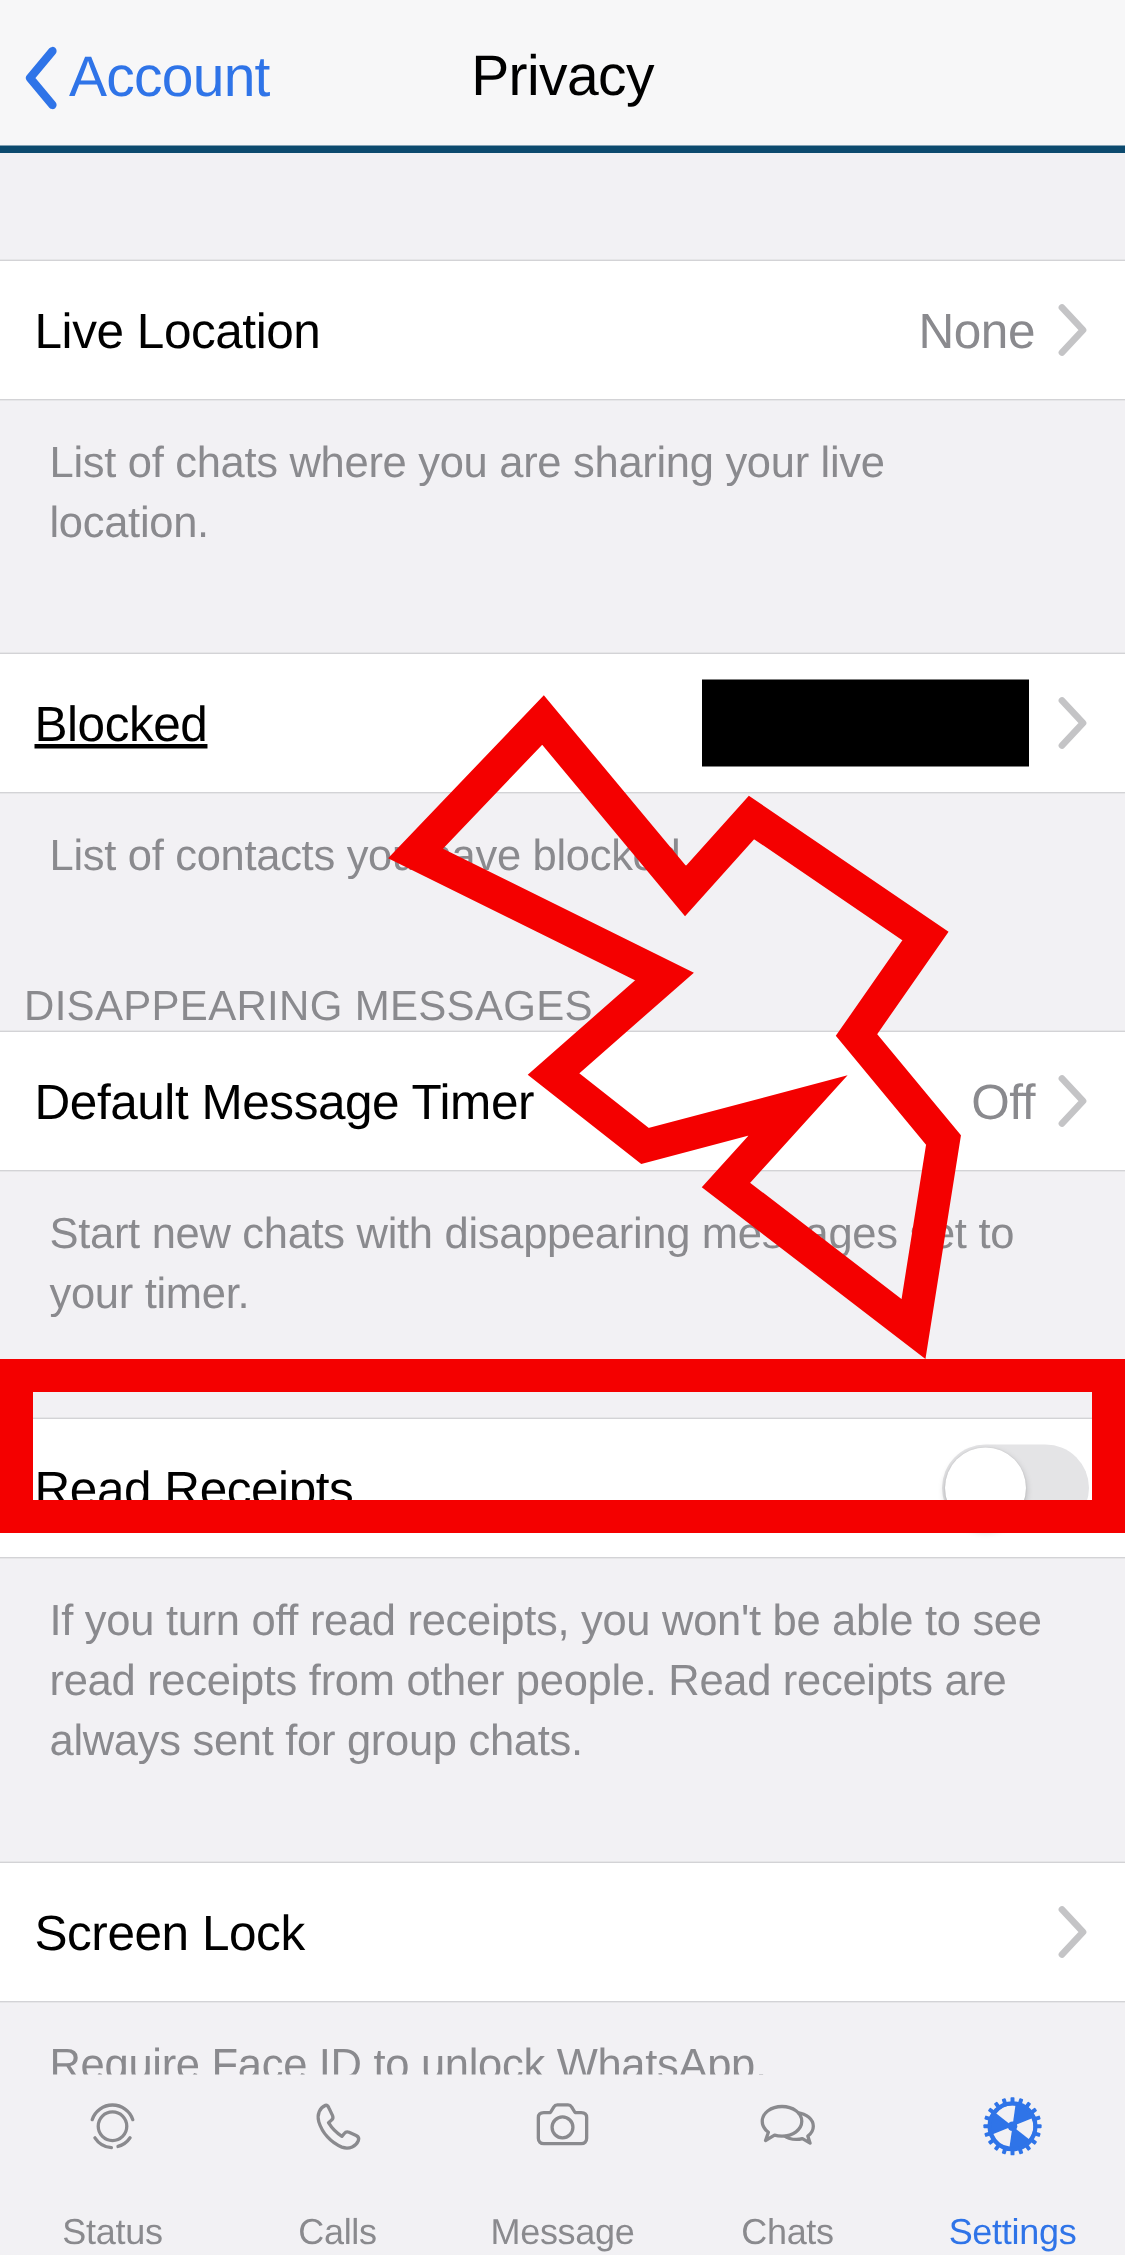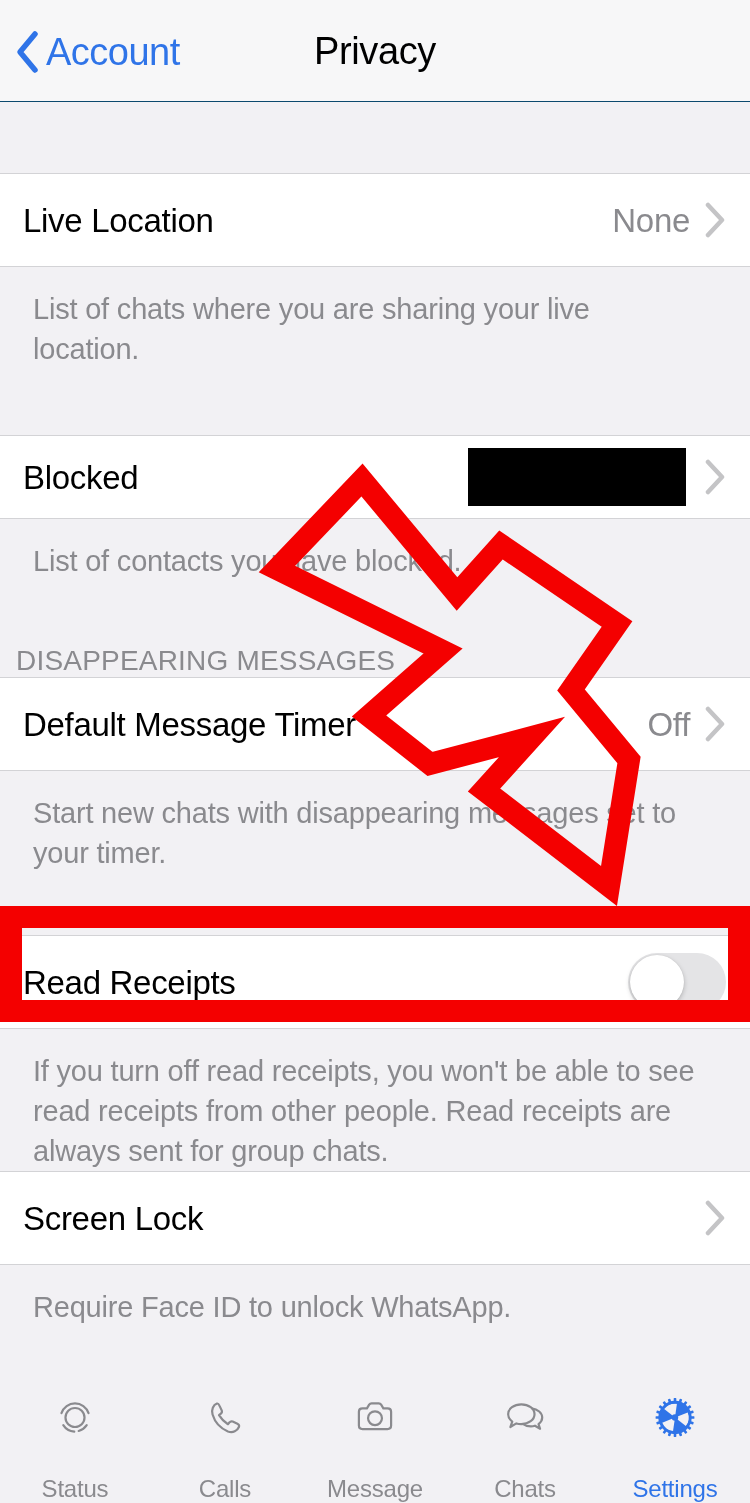--- a/index.html
+++ b/index.html
@@ -15,21 +15,21 @@
     width:750px; height:1503px;
     background:#f2f1f4;
     overflow:hidden;
   }
 
   
   .navbar{
     position:absolute; left:0; top:0;
     width:750px; height:102px;
     background:#f7f7f8;
-    border-bottom:1px solid #0c4a6e;
+    border-bottom:5px solid #0c4a6e;
   }
   .nav-back{
     position:absolute; left:14px; top:22px;
     height:60px;
     display:flex; align-items:center; gap:6px;
     cursor:pointer;
   }
   .nav-chevron{ width:26px; height:44px; display:block; }
   .nav-back-label{
     font-size:38px; color:#2f74e8; letter-spacing:-0.5px;
@@ -157,21 +157,21 @@
   <div id="content" style="position:absolute;left:0;top:102px;width:750px;">
       <div class="spacer" style="height: 71px;"></div>
       <div class="row" style="height: 94px;">
         <div class="row-label">Live Location</div>
         <div class="row-value">None</div>
         <svg class="row-chevron" viewBox="0 0 22 36">
           <polyline points="4,3 18,18 4,33" fill="none" stroke="#c4c4c6" stroke-width="4.5" stroke-linecap="round" stroke-linejoin="round"></polyline>
         </svg>
       </div>
       <div class="footer-text" style="padding-bottom: 66px;">List of chats where you are sharing your live location.</div>
-      <div class="row" style="height: 84px;">
+      <div class="row" style="height: 94px; text-decoration: underline;">
         <div class="row-label">Blocked</div>
         <div class="redaction"></div>
         <svg class="row-chevron" viewBox="0 0 22 36">
           <polyline points="4,3 18,18 4,33" fill="none" stroke="#c4c4c6" stroke-width="4.5" stroke-linecap="round" stroke-linejoin="round"></polyline>
         </svg>
       </div>
       <div class="footer-text" style="padding-bottom: 40px;">List of contacts you have blocked.</div>
       <div class="section-header" style="height: 56px;">
         <span>DISAPPEARING MESSAGES</span>
       </div>
@@ -182,21 +182,21 @@
           <polyline points="4,3 18,18 4,33" fill="none" stroke="#c4c4c6" stroke-width="4.5" stroke-linecap="round" stroke-linejoin="round"></polyline>
         </svg>
       </div>
       <div class="footer-text" style="padding-bottom: 62px;">Start new chats with disappearing messages set to your timer.</div>
       <div class="row" style="height: 94px;">
         <div class="row-label">Read Receipts</div>
         <div class="toggle">
           <div class="knob"></div>
         </div>
       </div>
-      <div class="footer-text" style="">If you turn off read receipts, you won't be able to see read receipts from other people. Read receipts are always sent for group chats.</div>
+      <div class="footer-text" style="padding-bottom: 60px;">If you turn off read receipts, you won't be able to see read receipts from other people. Read receipts are always sent for group chats.</div>
       <div class="row" style="height: 94px;">
         <div class="row-label">Screen Lock</div>
         <svg class="row-chevron" viewBox="0 0 22 36">
           <polyline points="4,3 18,18 4,33" fill="none" stroke="#c4c4c6" stroke-width="4.5" stroke-linecap="round" stroke-linejoin="round"></polyline>
         </svg>
       </div>
       <div class="footer-text" style="padding-bottom: 60px;">Require Face ID to unlock WhatsApp.</div>
     </div>
 
   <div class="highlight-box"></div>

